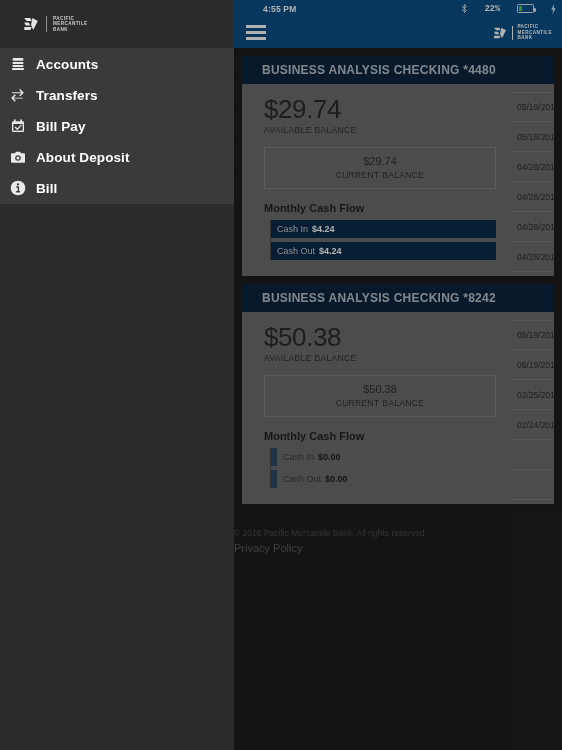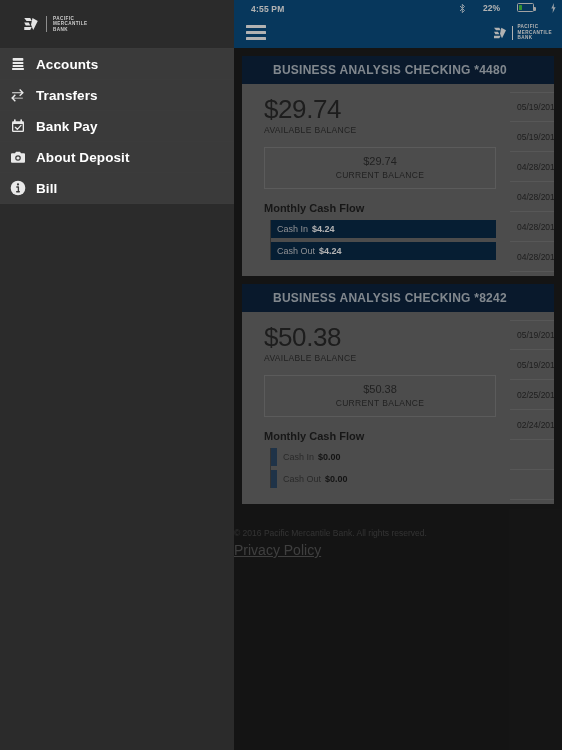--- a/index.html
+++ b/index.html
@@ -53,23 +53,23 @@
     width: 328px; height: 750px;
     background: #1e1e1e;
     overflow: hidden;
   }
   .statusbar {
     height: 17px; background: #0b5085;
     display: flex; align-items: center;
     padding: 0 6px 0 0;
     color: #ffffff; font-size: 8.5px; font-weight: bold;
   }
-  .sb-time { margin-left: 17px; letter-spacing: .2px; }
+  .sb-time { margin-left: 29px; letter-spacing: .2px; }
   .sb-right {
-    margin-left: auto; display: flex; align-items: flex-start; gap: 17px;
+    margin-left: auto; display: flex; align-items: center; gap: 17px; font-family: Liberation Mono, monospace;
   }
   .sb-pct { font-size: 8.5px; font-weight: bold; }
   .battery {
     width: 17px; height: 9px; border: 1px solid #e8e8e8;
     border-radius: 1.5px; position: relative; padding: 1px;
   }
   .battery::after {
     content: ""; position: absolute; right: -3px; top: 2.5px;
     width: 2px; height: 4px; background: #e8e8e8; border-radius: 0 1px 1px 0;
   }
@@ -89,21 +89,21 @@
   .appbar-brand .brand-text { color: #ffffff; }
   .appbar-brand .brand-rule { background: #ffffff; height: 14px; }
   .appbar-brand .brand-glyph { width: 16px; height: 16px; }
 
   .scrollarea { position: relative; height: 702px; background: #1e1e1e; }
 
   
   .card { margin: 8px; position: relative; }
   .card-head {
     background: #0d2540; height: 28px;
-    display: flex; align-items: center; padding-left: 31px;
+    display: flex; align-items: center; padding-left: 20px;
   }
   .card-head-title {
     color: #b9c2cb; font-size: 12px; font-weight: bold; letter-spacing: .25px;
   }
   .card-body {
     background: #6e6e6e; position: relative; overflow: hidden;
     display: flex;
   }
   .card-main { padding: 10px 0 12px 22px; width: 268px; flex: 0 0 268px; }
   .avail-amt {
@@ -156,21 +156,21 @@
   }
   .txn-row:first-child { border-top: 1px solid #7d7d7d; }
   .txn-date { font-size: 8.5px; color: #2b2b2b; white-space: nowrap; }
 
   
   .footer {
     padding: 16px 10px 0 0; text-align: left;
   }
   .footer-copy { font-size: 8.5px; color: #4a4a4a; white-space: nowrap; }
   .footer-link {
-    font-size: 14px; color: #5b5b5b; text-decoration: underline;
+    font-size: 11px; color: #5b5b5b; 
     display: inline-block; margin-top: 4px; cursor: pointer;
   }
 
   
   #scrim {
     position: absolute; left: 234px; top: 0;
     width: 328px; height: 750px;
     background: rgba(0,0,0,0.30);
     pointer-events: none;
   }
@@ -223,21 +223,21 @@
         <div class="nav-item">
           <span class="nav-icon">
             <svg width="16" height="16" viewBox="0 0 24 24">
               <rect x="3" y="5" width="18" height="16" rx="2" fill="#e9e9e9"></rect>
               <rect x="5" y="9" width="14" height="10" fill="#3a3a3a"></rect>
               <rect x="6" y="2" width="2.5" height="5" rx="1" fill="#e9e9e9"></rect>
               <rect x="15.5" y="2" width="2.5" height="5" rx="1" fill="#e9e9e9"></rect>
               <path d="M8 14 L11 17 L16.5 11" stroke="#e9e9e9" stroke-width="2" fill="none" stroke-linecap="round" stroke-linejoin="round"></path>
             </svg>
           </span>
-          <span class="nav-label">Bank Pay</span>
+          <span class="nav-label">Bill Pay</span>
         </div>
         <div class="nav-item">
           <span class="nav-icon">
             <svg width="16" height="16" viewBox="0 0 24 24">
               <path d="M9 4 H15 L16.5 6.5 H21 A1.5 1.5 0 0 1 22.5 8 V19 A1.5 1.5 0 0 1 21 20.5 H3 A1.5 1.5 0 0 1 1.5 19 V8 A1.5 1.5 0 0 1 3 6.5 H7.5 Z" fill="#e9e9e9"></path>
               <circle cx="12" cy="13.5" r="4.2" fill="#3a3a3a"></circle>
               <circle cx="12" cy="13.5" r="2.4" fill="#e9e9e9"></circle>
             </svg>
           </span>
           <span class="nav-label">About Deposit</span>

